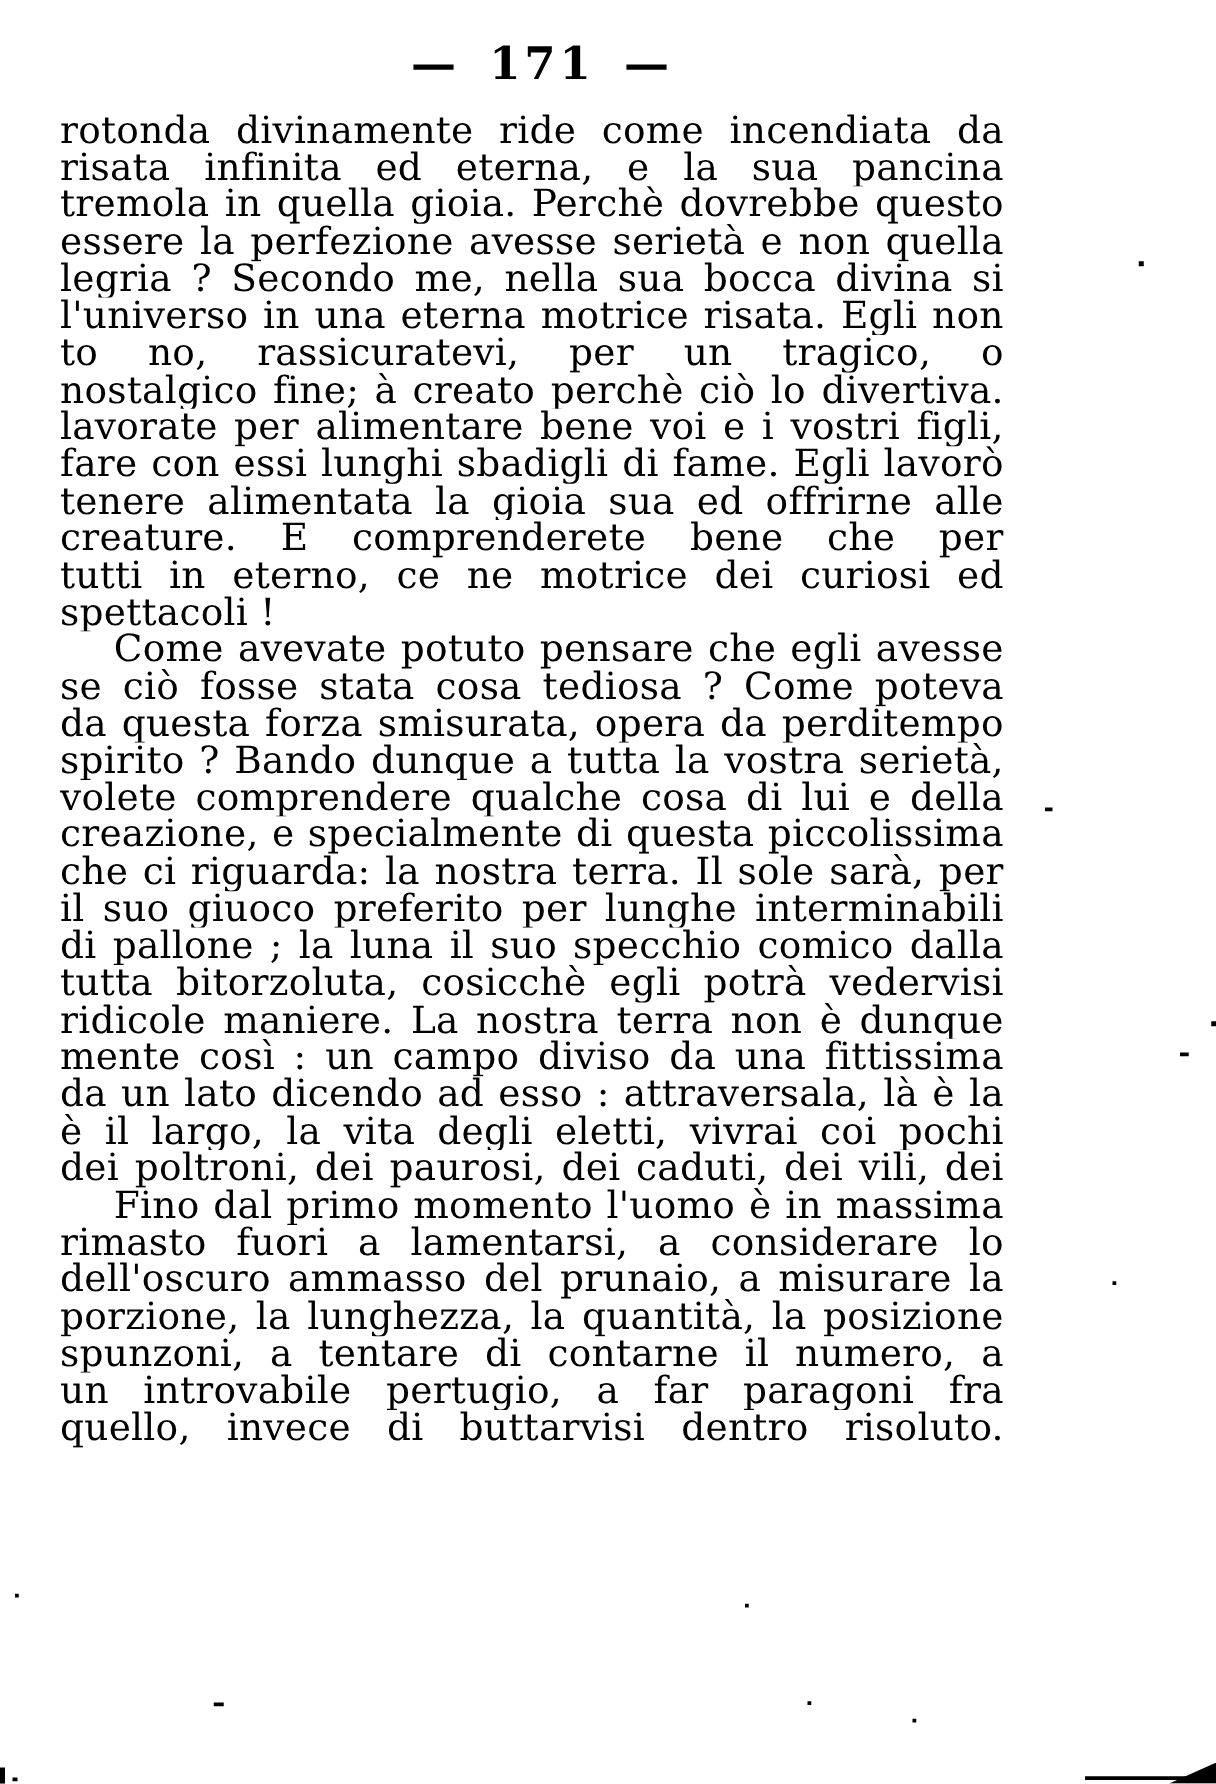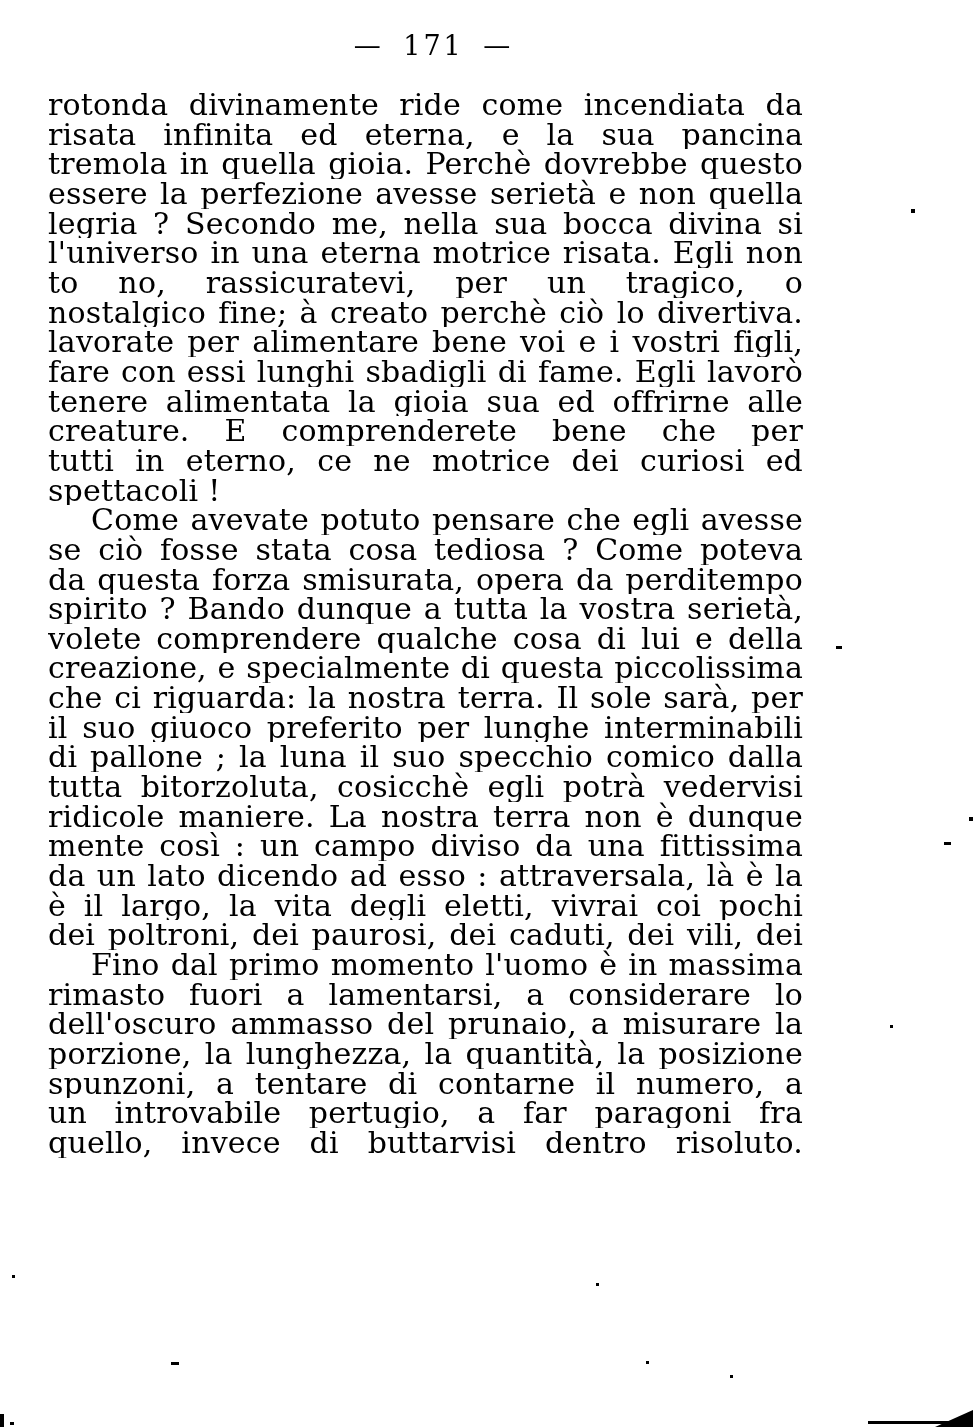--- a/index.html
+++ b/index.html
@@ -19,22 +19,22 @@
     position: absolute;
     inset: 0;
     background: #ffffff;
   }
   .header {
     position: absolute;
     top: 30px;
     left: 56px;
     width: 755px;
     text-align: center;
-    font-size: 27px;
-    font-weight: 400;
+    font-size: 36px;
+    font-weight: 700;
     letter-spacing: 3px;
     word-spacing: 8px;
     white-space: nowrap;
   }
   .lines {
     position: absolute;
     top: 90px;
     left: 48px;
     width: 755px;
     font-size: 30px;

